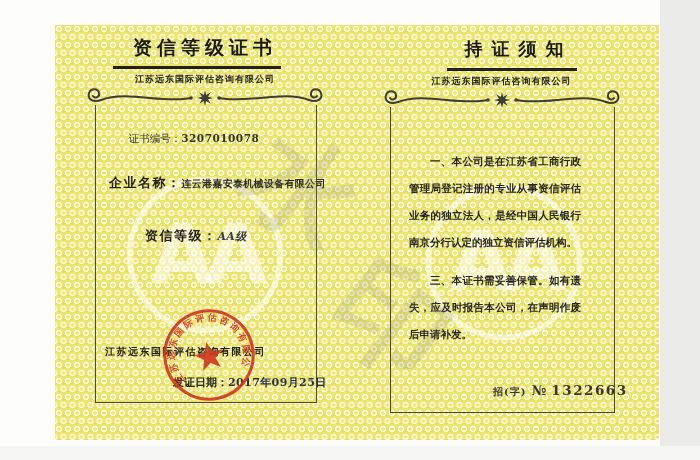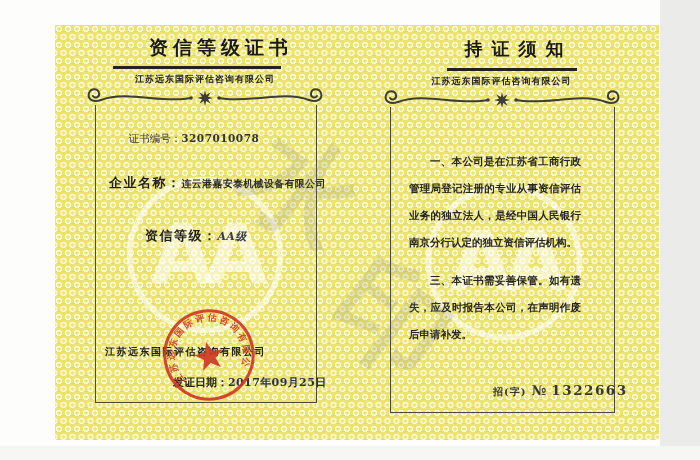--- a/index.html
+++ b/index.html
@@ -30,21 +30,21 @@
   
   .frame{position:absolute;border:1.7px solid #4a4940;border-top:none;z-index:2;}
   .frame-left{left:40px;top:80px;width:220px;height:297px;}
   .frame-right{left:335px;top:82px;width:223px;height:305px;}
   .ribbon{position:absolute;z-index:3;}
   
   .page-title{
     position:absolute;text-align:center;font-weight:bold;color:#191915;
     font-family:"DejaVu Serif","DejaVu Sans",serif;z-index:4;
   }
-  .title-left{left:56px;width:220px;top:10px;font-size:19px;letter-spacing:5px;}
+  .title-left{left:40px;width:220px;top:10px;font-size:19px;letter-spacing:5px;}
   .title-right{left:352px;width:223px;top:12px;font-size:18px;letter-spacing:9px;}
   .title-rule{position:absolute;height:2.6px;background:#23231e;z-index:4;}
   .rule-left{left:58px;top:41px;width:168px;}
   .rule-right{left:392px;top:43px;width:130px;}
   .subtitle{
     position:absolute;text-align:center;font-size:9px;font-weight:bold;
     color:#23231e;letter-spacing:1px;z-index:4;font-family:"DejaVu Serif",serif;
   }
   .sub-left{left:40px;width:220px;top:48px;}
   .sub-right{left:335px;width:223px;top:50px;}

